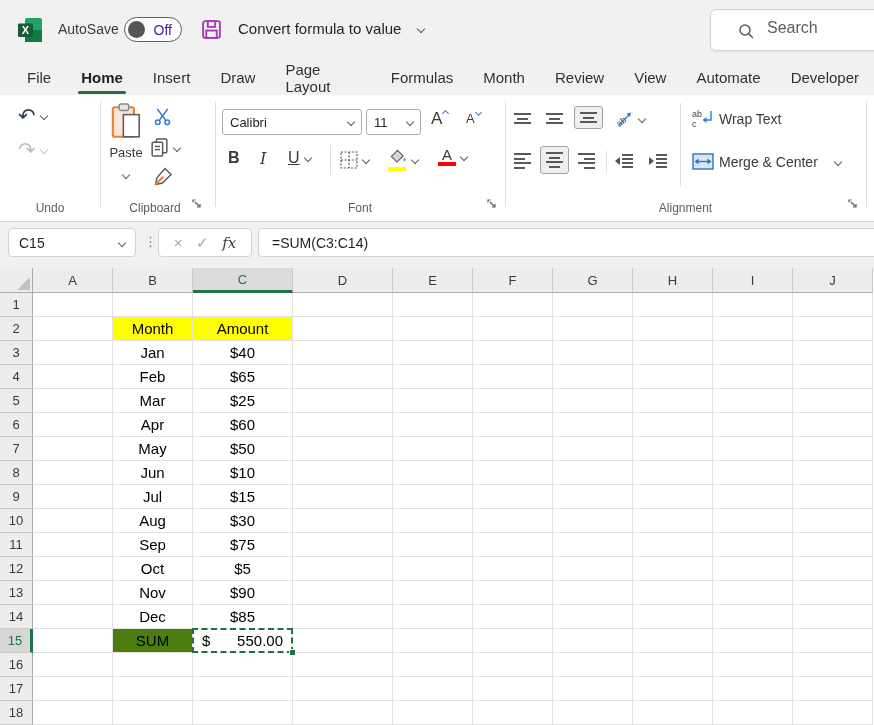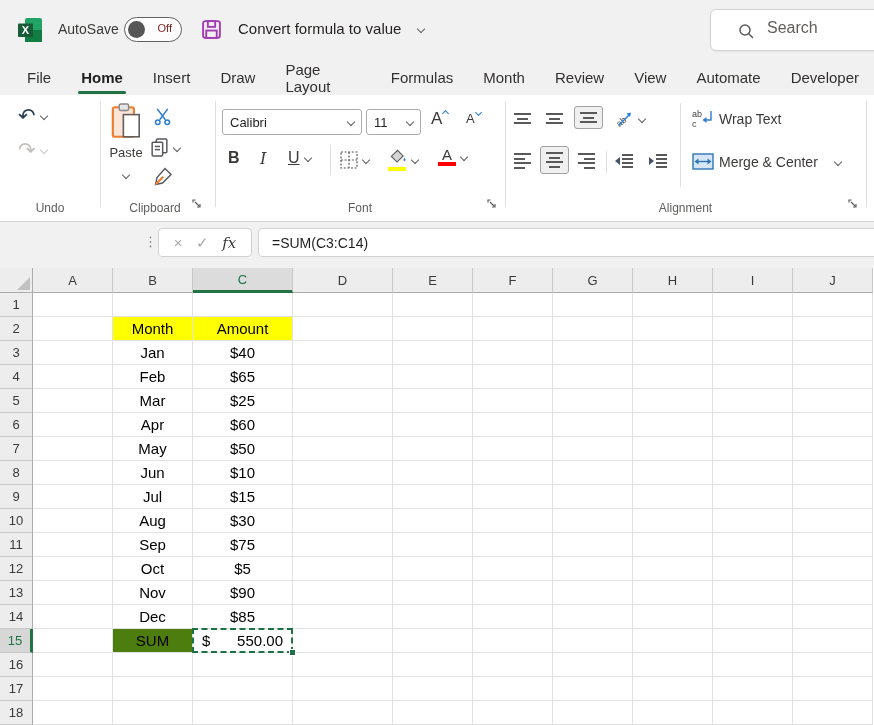--- a/index.html
+++ b/index.html
@@ -5,21 +5,21 @@
   * { margin:0; padding:0; box-sizing:border-box; }
   body { background:#fff; font-family:"Liberation Sans", sans-serif; }
   #app { position:relative; width:874px; height:725px; overflow:hidden; background:#fff; }
 
   
   .titlebar { position:absolute; left:0; top:0; width:874px; height:60px; background:#F2F1F1; }
   .titlebar .logo { position:absolute; left:16px; top:16px; }
   .autosave-label { position:absolute; left:58px; top:21px; font-size:14px; color:#3B3A39; }
   .toggle { position:absolute; left:124px; top:17px; width:58px; height:25px; border:1px solid #61605E; border-radius:13px; background:#FDFDFD; }
   .toggle .knob { position:absolute; left:3px; top:3px; width:17px; height:17px; border-radius:50%; background:#565656; }
-  .toggle .state { position:absolute; right:9px; top:4px; font-size:11px; color:#7f1d1d; }
+  .toggle .state { position:absolute; right:9px; top:4px; font-size:14px; color:#4c1d95; }
   .save-btn { position:absolute; left:201px; top:19px; }
   .quick-cmd { position:absolute; left:238px; top:20px; font-size:15px; color:#252423; }
   .quick-chev { position:absolute; left:418px; top:26px; }
   .searchbox { position:absolute; left:710px; top:9px; width:180px; height:42px; background:#fff; border:1px solid #D4D2D0; border-radius:6px; box-shadow:0 1px 2px rgba(0,0,0,0.06); }
   .searchbox svg { position:absolute; left:26px; top:12px; }
   .searchbox input { position:absolute; left:56px; top:9px; width:100px; border:none; outline:none; background:transparent; font-size:16px; color:#605E5C; font-family:inherit; }
   .searchbox input::placeholder { color:#605E5C; opacity:1; }
 
   
   .tabbar { position:absolute; left:0; top:60px; width:874px; height:35px; background:#F2F1F1; display:flex; padding-left:12px; }
@@ -340,20 +340,24 @@
     <span class="launcher" style="left:848px;">
       <svg width="11" height="11" viewBox="0 0 11 11" fill="none" stroke="#605E5C" stroke-width="1.2">
         <path d="M1 3.5 V1 H3.5"></path>
           <path d="M3 3 L7.5 7.5"></path>
           <path d="M8 5 V8 H5"></path>
       </svg>
     </span>
   </div>
 
   <div class="fstrip">
+    <div class="fbox namebox">
+      <span>C15</span>
+      <span class="chev"></span>
+    </div>
     <span class="dots">⋮</span>
     <div class="fbox fxbox">
       <span class="icon-cancel">×</span>
       <span class="icon-accept">✓</span>
       <span class="icon-fx">fx</span>
     </div>
     <div class="fbox formulabox">
       <input value="=SUM(C3:C14)" style="">
     </div>
   </div>

